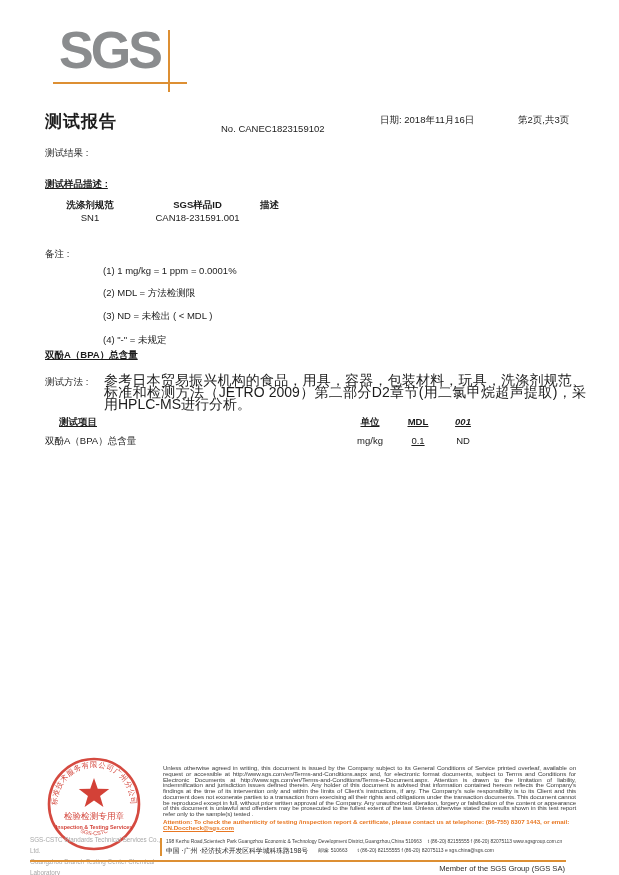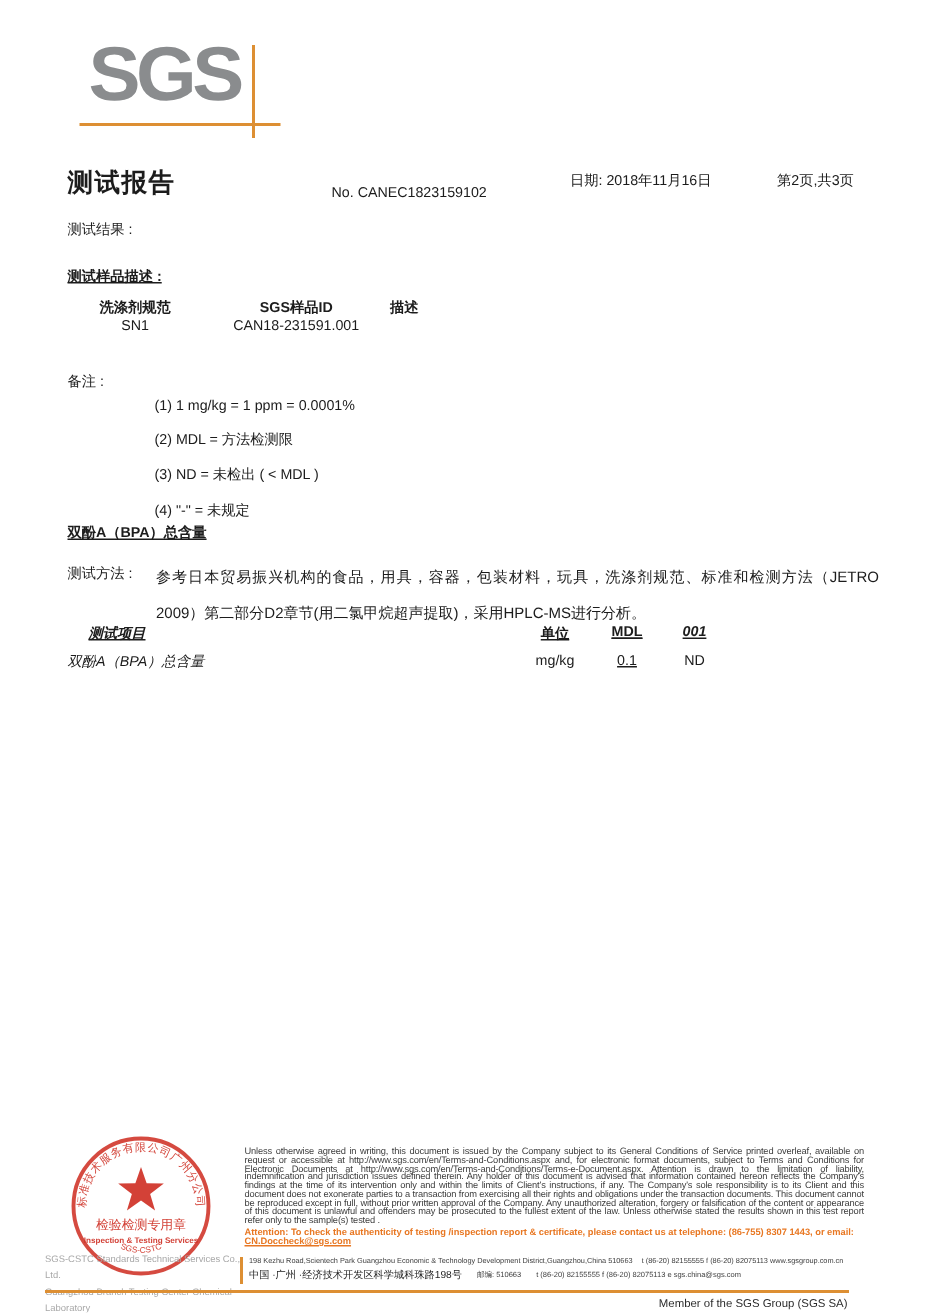--- a/index.html
+++ b/index.html
@@ -33,26 +33,26 @@
   .sample-table .c3 { width:220px; text-align:left; }
 
   
   .remarks-label { position:absolute; left:45px; top:248px; font-size:9.5px; }
   .remarks-list { position:absolute; left:103px; top:265px; font-size:9.5px; list-style:none; }
   .remarks-list li { margin-bottom:10.5px; }
 
   
   .bpa-heading { position:absolute; left:45px; top:349px; font-size:9.5px; font-weight:bold; text-decoration:underline; }
   .method-label { position:absolute; left:45px; top:376px; font-size:9.5px; }
-  .method-text { position:absolute; left:104px; top:374px; width:482px; font-size:10px; line-height:24px; text-align:justify; }
+  .method-text { position:absolute; left:104px; top:374px; width:482px; font-size:14px; line-height:12px; text-align:justify; }
 
   .results-table { position:absolute; left:45px; top:416px; width:450px; font-size:9.5px; }
   .results-table .hrow { display:flex; font-weight:bold; }
   .results-table .drow { display:flex; margin-top:6px; }
-  .results-table .c1 { width:300px;font-style:italic; }
+  .results-table .c1 { width:300px; }
   .results-table .hrow .c1 { padding-left:14px; }
   .results-table .c2 { width:50px; text-align:center; }
   .results-table .c3 { width:46px; text-align:center;text-decoration:underline; }
   .results-table .c4 { width:44px; text-align:center; }
   .results-table .hrow span { text-decoration:underline; }
   .results-table .hrow .c4 span { font-style:italic; }
 
   
   .stamp-svg { position:absolute; left:46px; top:756px; }
   .company-block { position:absolute; left:30px; top:834px; width:132px; font-size:6.3px;

